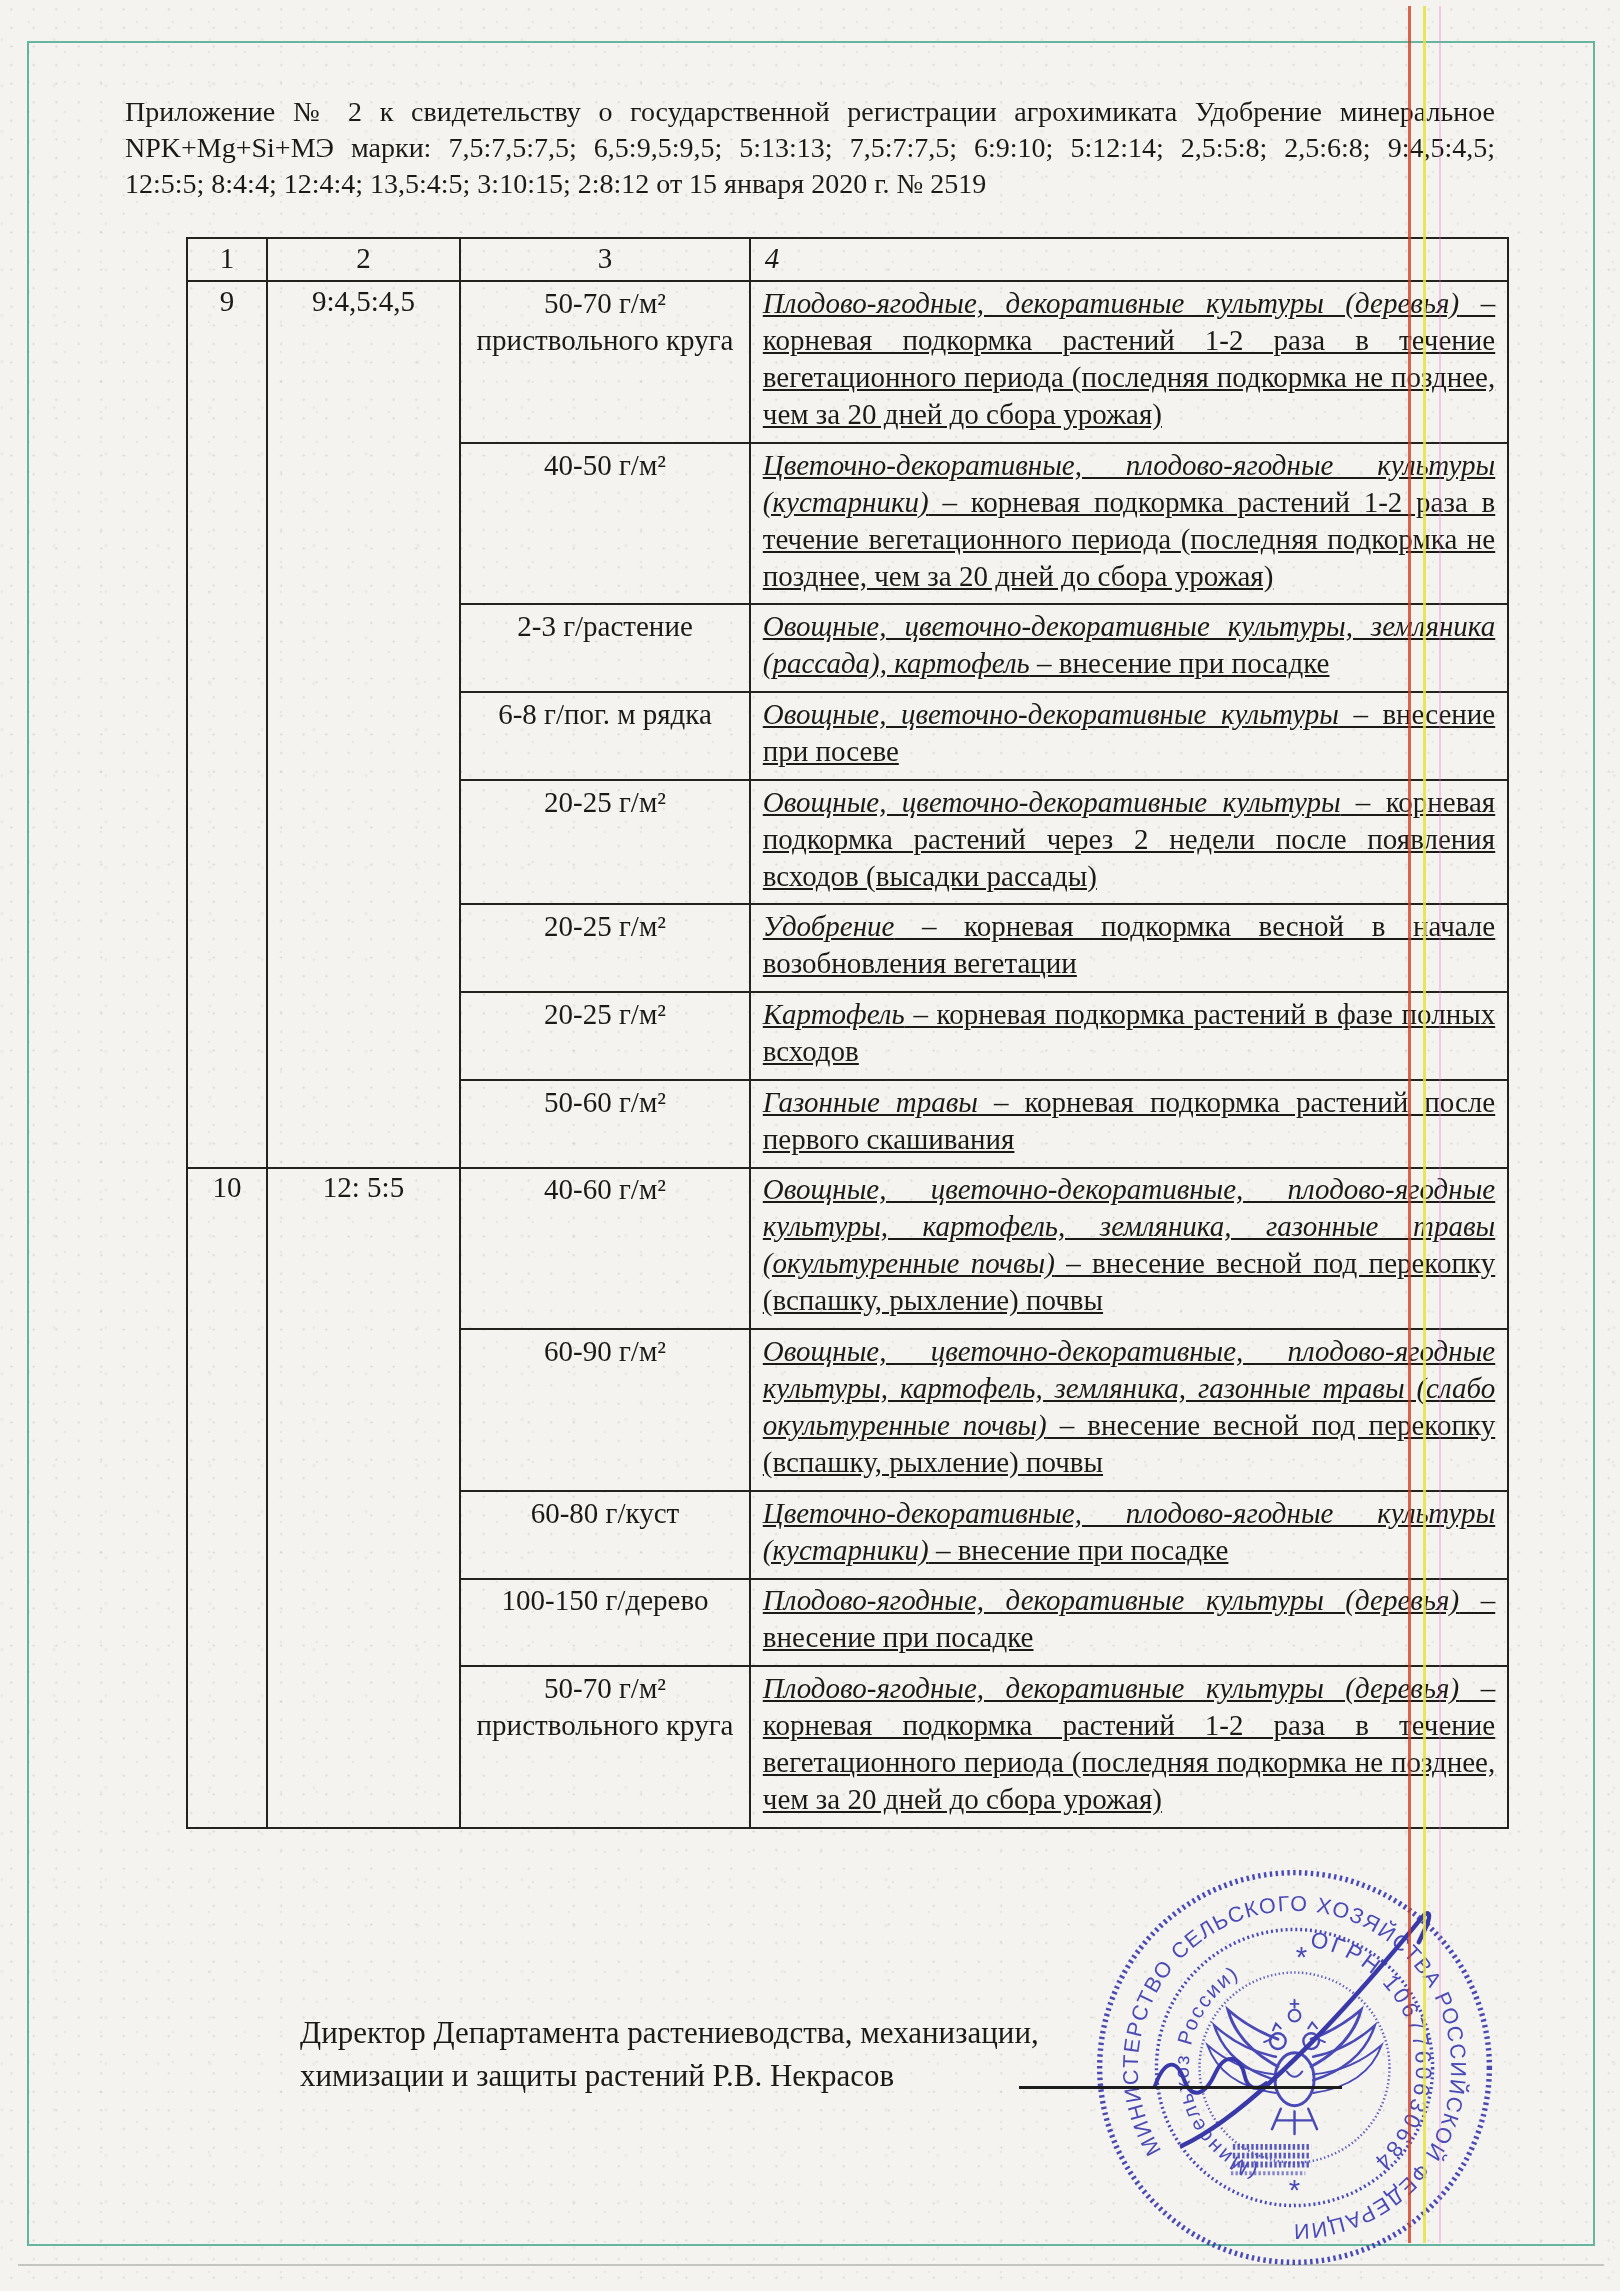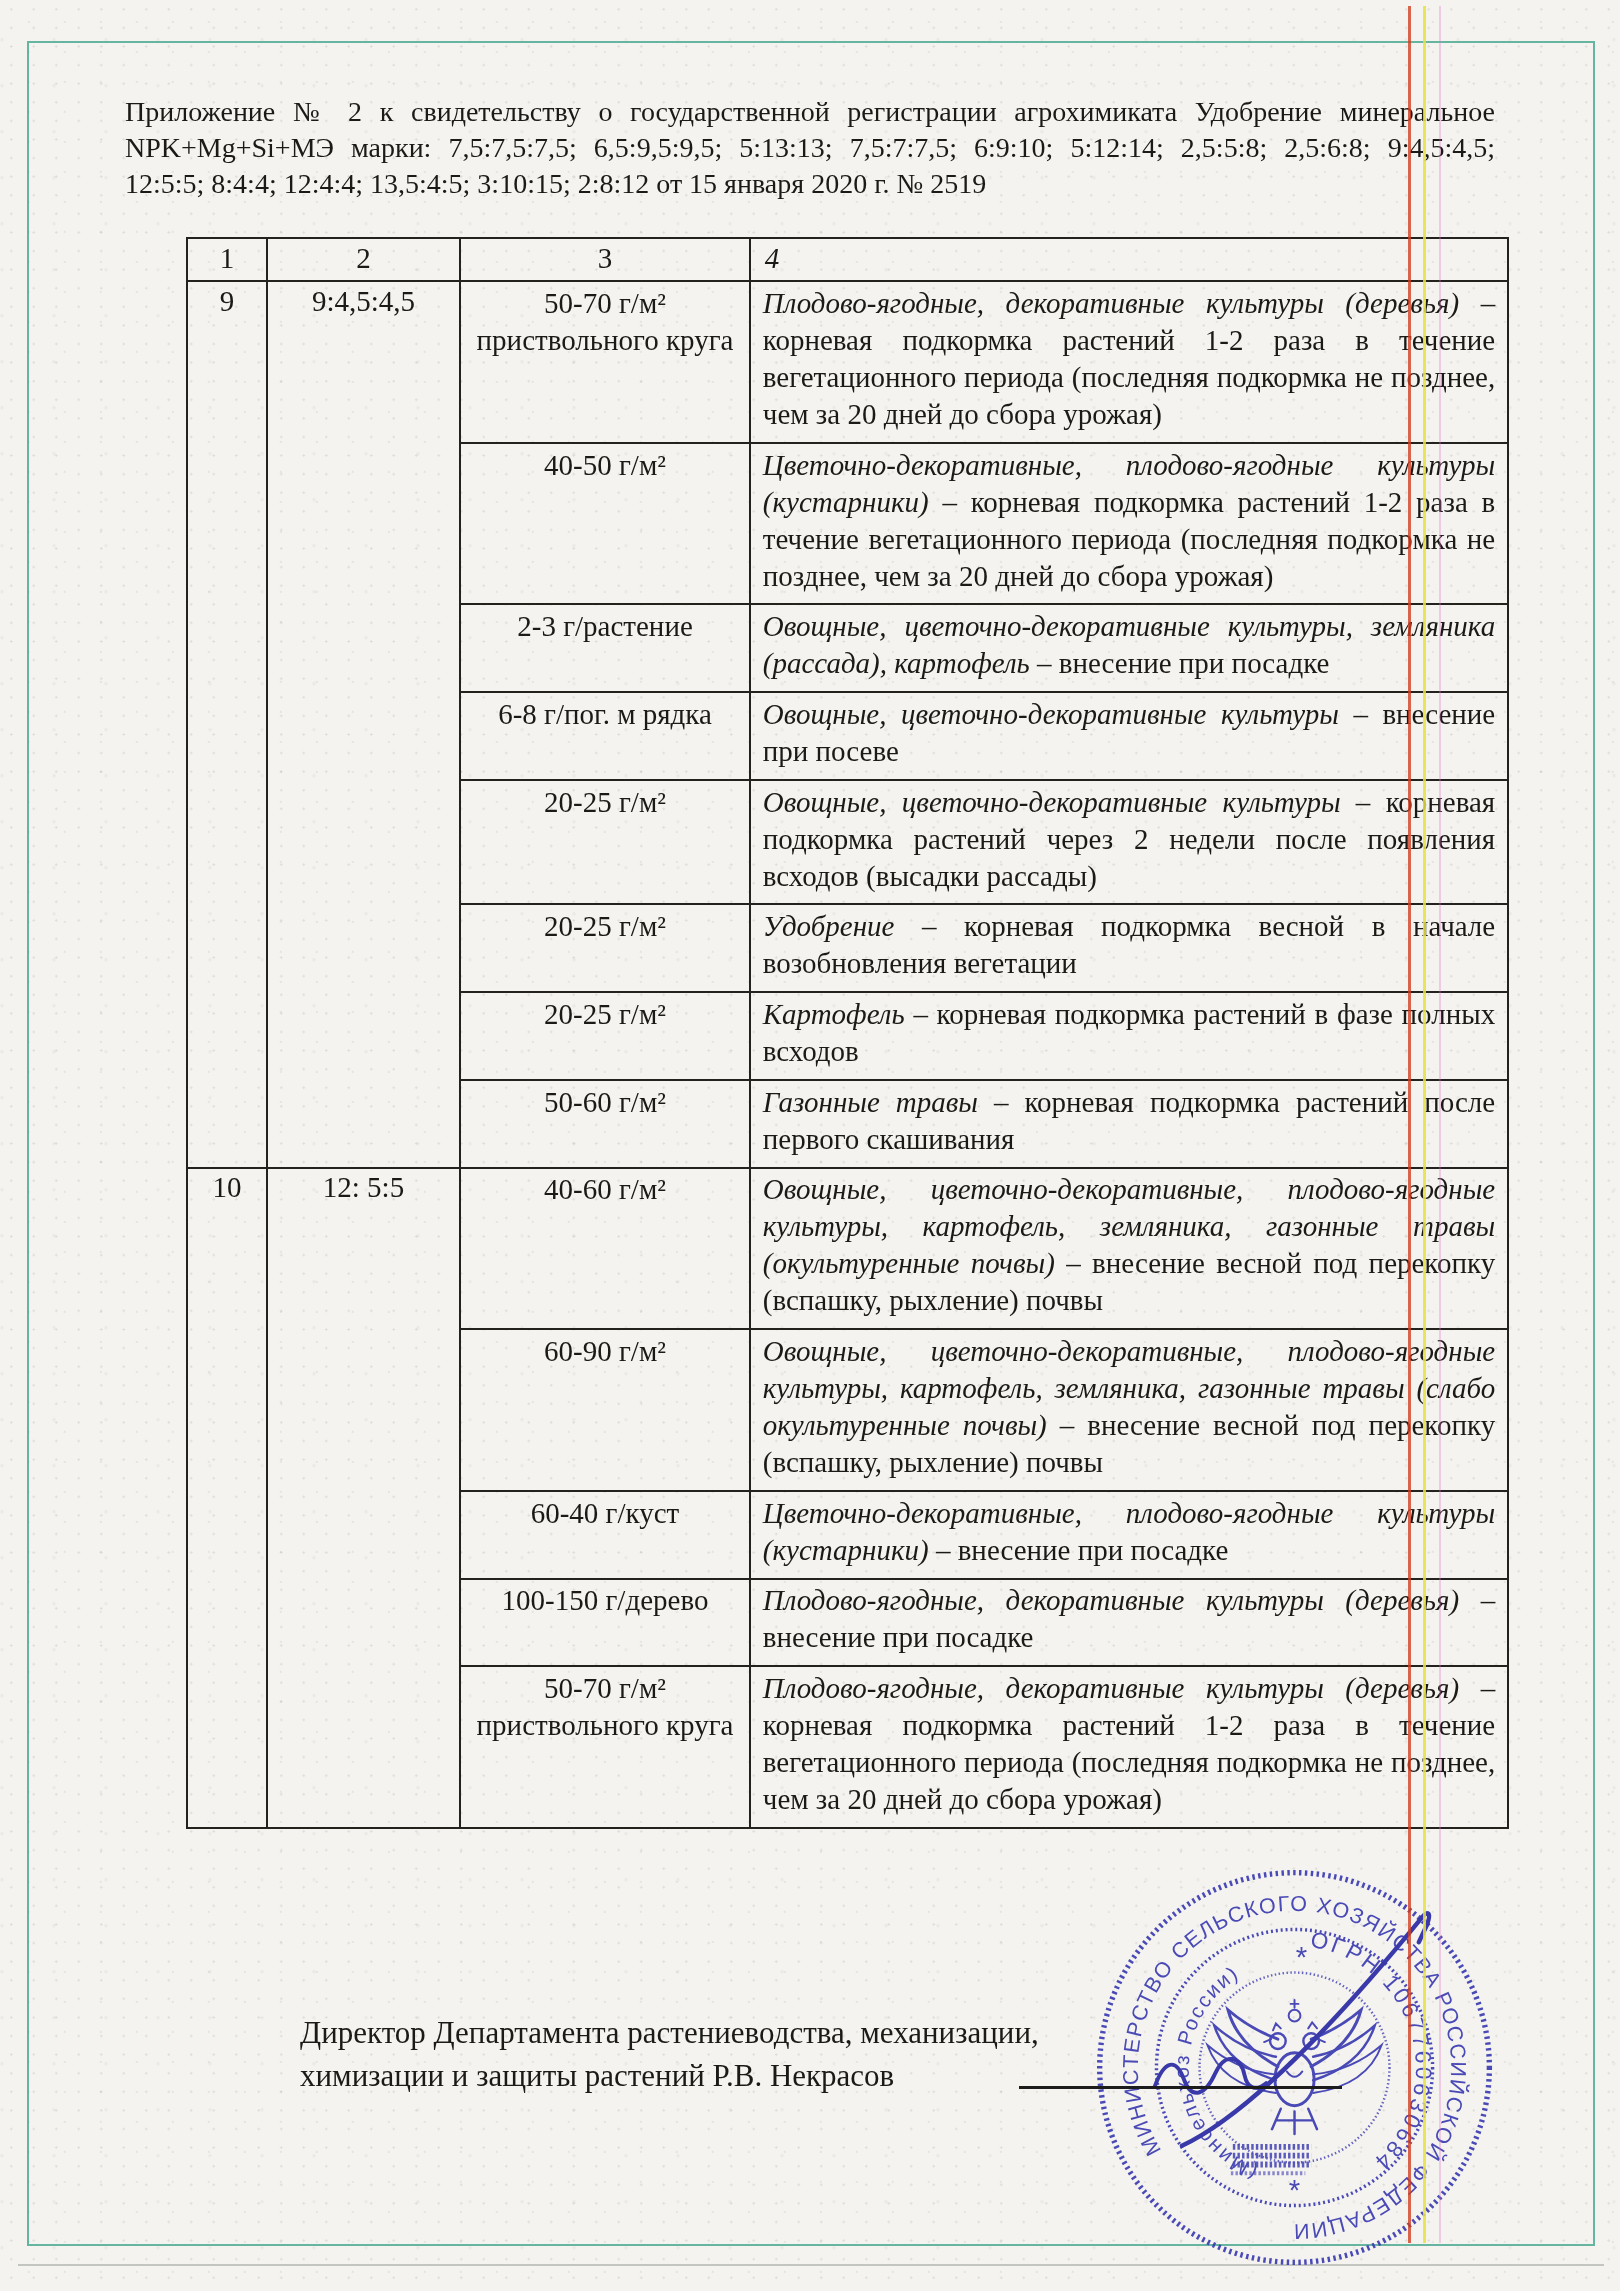--- a/index.html
+++ b/index.html
@@ -47,21 +47,21 @@
   table.doc td, table.doc th{
     border:2px solid #24221d;vertical-align:top;
     font-weight:normal;
   }
   table.doc thead th{
     text-align:center;height:39px;padding:0 0 2px 0;line-height:39px;
   }
   table.doc thead th.h4{text-align:left;font-style:italic;padding-left:13.7px;}
   td.c1,td.c2{text-align:center;padding-top:2.9px;}
   td.c3{text-align:center;padding:2.9px 7.8px 8.8px;line-height:37px;margin-top:16px;}
-  td.c4{text-align:justify;padding:2.9px 11.8px 8.8px 11.8px;line-height:37px;}
+  td.c4{text-align:justify;padding:2.9px 11.8px 8.8px 11.8px;line-height:37px;text-decoration:underline;}
   .crop{font-style:italic;}
 
   .signature{
     position:absolute;left:300px;top:2011px;z-index:2;
     font-size:31px;line-height:43px;white-space:nowrap;
   }
   .sig-rule{
     position:absolute;left:1019px;top:2086px;width:323px;height:2.9px;
     background:#1c1c1c;z-index:4;
   }
@@ -142,21 +142,21 @@
       <td class="c1" rowspan="5">10</td>
       <td class="c2" rowspan="5">12: 5:5</td>
       <td class="c3">40-60 г/м²</td>
       <td class="c4"><span class="crop">Овощные, цветочно-декоративные, плодово-ягодные культуры, картофель, земляника, газонные травы (окультуренные почвы)</span><span> – внесение весной под перекопку (вспашку, рыхление) почвы</span></td>
     </tr>
     <tr>
       <td class="c3">60-90 г/м²</td>
       <td class="c4"><span class="crop">Овощные, цветочно-декоративные, плодово-ягодные культуры, картофель, земляника, газонные травы (слабо окультуренные почвы)</span><span> – внесение весной под перекопку (вспашку, рыхление) почвы</span></td>
     </tr>
     <tr>
-      <td class="c3">60-40 г/куст</td>
+      <td class="c3">60-80 г/куст</td>
       <td class="c4"><span class="crop">Цветочно-декоративные, плодово-ягодные культуры (кустарники)</span><span> – внесение при посадке</span></td>
     </tr>
     <tr>
       <td class="c3">100-150 г/дерево</td>
       <td class="c4"><span class="crop">Плодово-ягодные, декоративные культуры (деревья)</span><span> – внесение при посадке</span></td>
     </tr>
     <tr>
       <td class="c3">50-70 г/м² приствольного круга</td>
       <td class="c4"><span class="crop">Плодово-ягодные, декоративные культуры (деревья)</span><span> – корневая подкормка растений 1-2 раза в течение вегетационного периода (последняя подкормка не позднее, чем за 20 дней до сбора урожая)</span></td>
     </tr>

